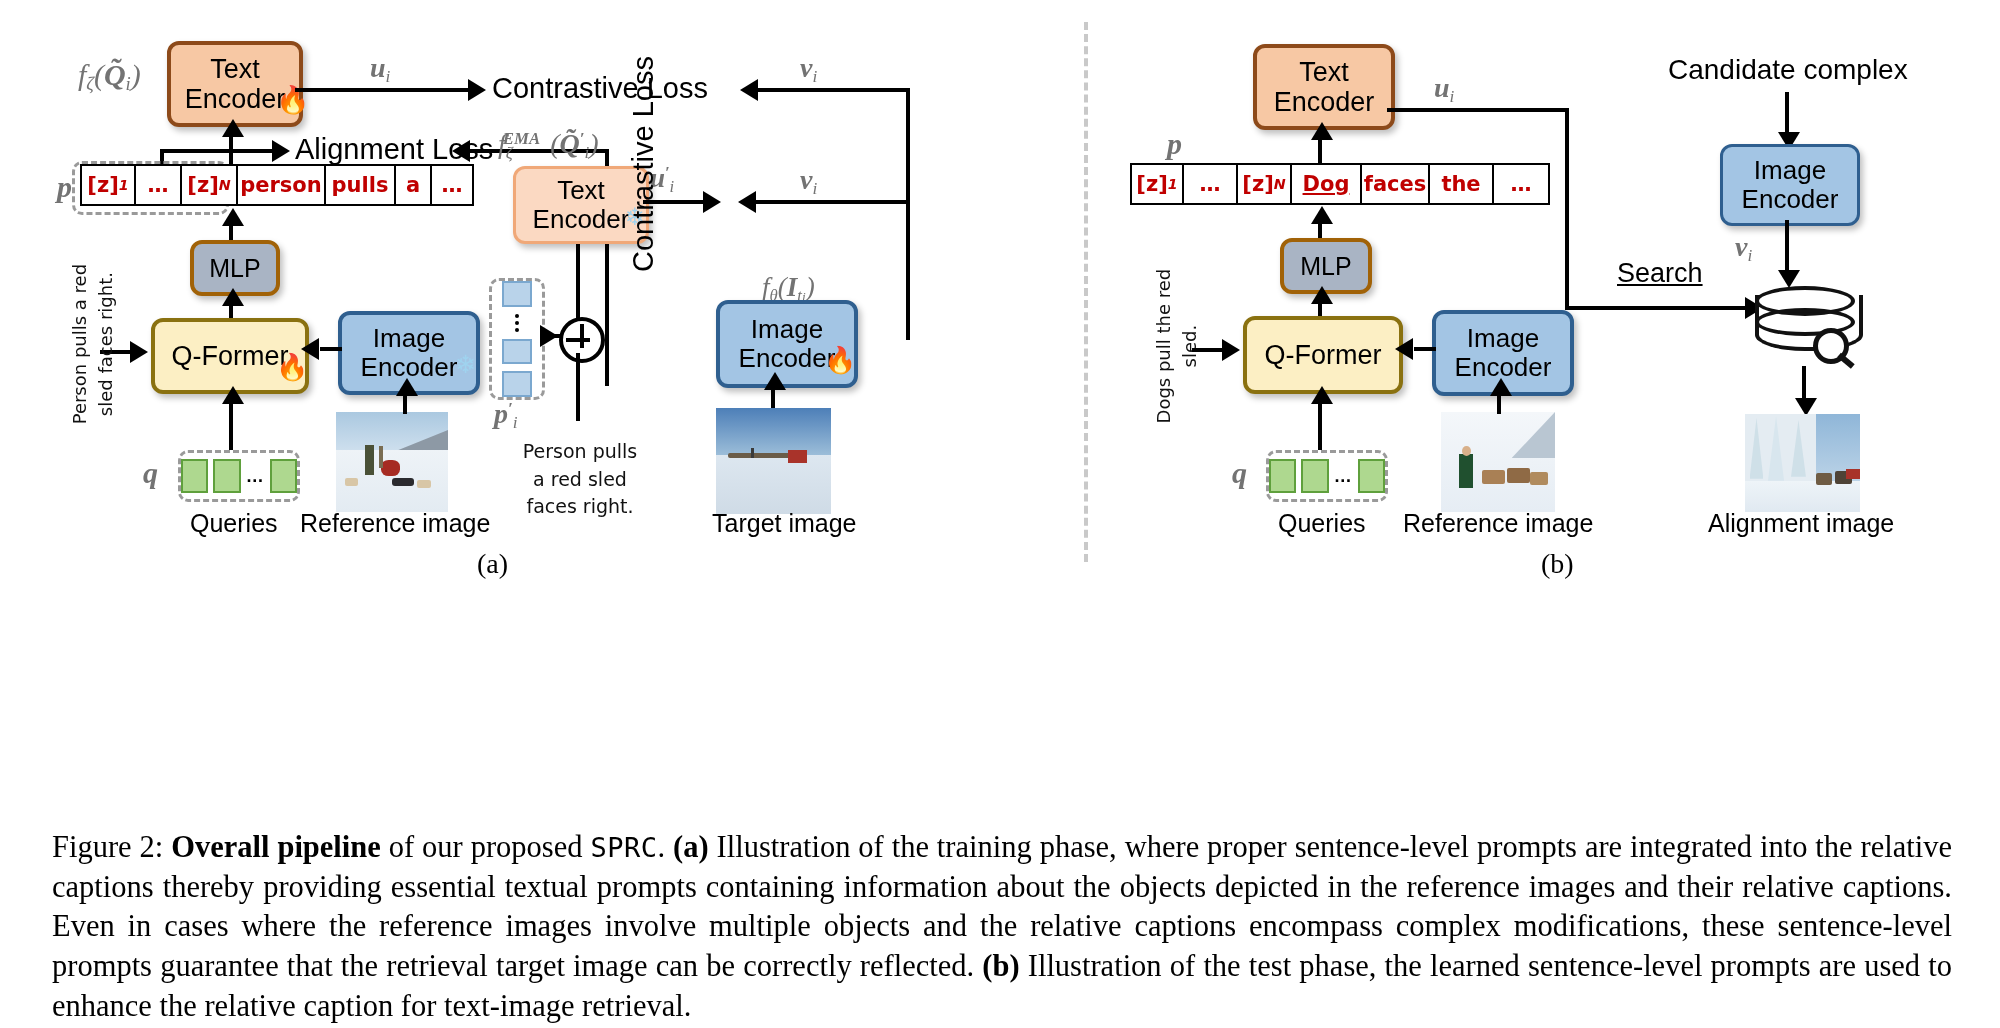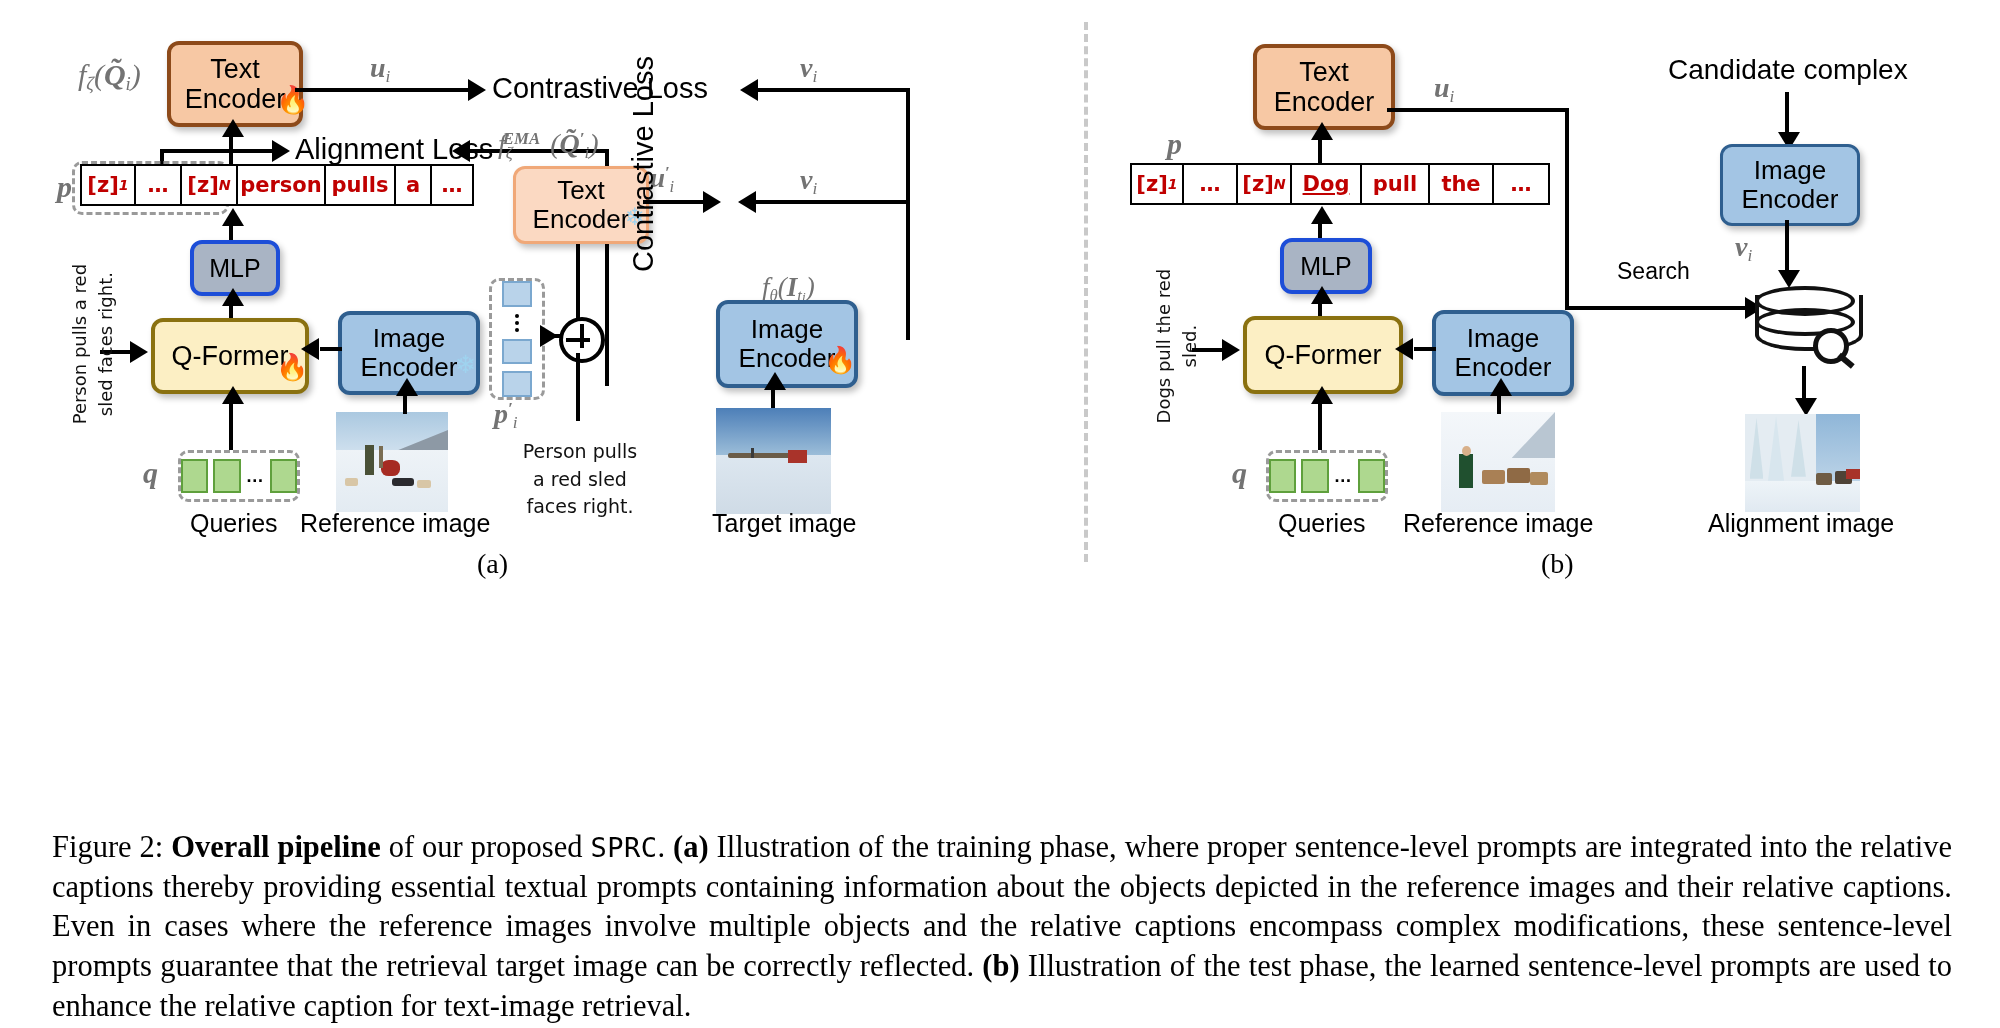--- a/index.html
+++ b/index.html
@@ -11,21 +11,21 @@
     position:absolute;display:flex;flex-direction:column;align-items:center;justify-content:center;
     border-radius:12px;text-align:center;line-height:1.12;
     box-shadow:3px 4px 6px rgba(0,0,0,.25);
     font-family:"Liberation Sans",sans-serif;
   }
   .box span{display:block;}
   .box-text{background:#f7c8a4;border:4px solid #8d4a1a;color:#000;}
   .box-text-ema{background:#fbd9c2;border:3px solid #f0a878;color:#000;}
   .box-img{background:#a3c5e4;border:4px solid #2f5f8f;color:#000;}
   .box-img-plain{background:#a3c5e4;border:3px solid #2f5f8f;color:#000;}
-  .box-mlp{background:#a9b4c4;border:4px solid #1d4ed8;color:#000;}
+  .box-mlp{background:#a9b4c4;border:4px solid #a16207;color:#000;}
   .box-qf{background:#fcefc4;border:4px solid #8a7110;color:#000;}
 
   
   .tokrow{position:absolute;display:flex;align-items:stretch;}
   .tok{
     border:2px solid #000;border-right-width:0;background:#fff;
     display:flex;align-items:center;justify-content:center;
     font-family:"DejaVu Sans",sans-serif;font-weight:bold;color:#c00000;
     white-space:nowrap;
   }
@@ -283,30 +283,30 @@
   <div class="box box-text" style="left:1253px;top:44px;width:134px;height:78px;font-size:27px;">
     <span>Text</span>
     <span>Encoder</span>
   </div>
 
   <div class="ln lnh" style="left:1387px;top:108px;width:182px;"></div>
   <div class="ln lnv" style="left:1565px;top:108px;height:202px;"></div>
   <div class="ln lnh" style="left:1565px;top:306px;width:188px;"></div>
   <div class="arw arw-r" style="left:1745px;top:297px;"></div>
   <div class="mlbl" style="left:1434px;top:72px;font-size:28px;"><b>u</b><span class="sub">i</span></div>
-  <div class="lbl" style="left:1617px;top:258px;font-size:23px;">Search</div>
+  <div class="lbl" style="left:1617px;top:258px;font-size:27px;text-decoration:underline;">Search</div>
 
   <div class="mlbl" style="left:1167px;top:127px;font-size:30px;"><b>p</b></div>
 
   <div class="tokrow" style="left:1130px;top:163px;height:42px;font-size:21px;">
     <div class="tok" style="width:50px;">[z]<span class="sub">1</span></div>
     <div class="tok" style="width:52px;">…</div>
     <div class="tok" style="width:52px;">[z]<span class="sub">N</span></div>
     <div class="tok" style="width:68px;text-decoration:underline;">Dog</div>
-    <div class="tok" style="width:66px;">pull</div>
+    <div class="tok" style="width:66px;">faces</div>
     <div class="tok" style="width:62px;">the</div>
     <div class="tok" style="width:54px;">…</div>
   </div>
 
   <div class="ln lnv" style="left:1318px;top:136px;height:28px;"></div>
   <div class="arw arw-u" style="left:1311px;top:122px;"></div>
 
   <div class="ln lnv" style="left:1318px;top:222px;height:28px;"></div>
   <div class="arw arw-u" style="left:1311px;top:206px;"></div>
 

